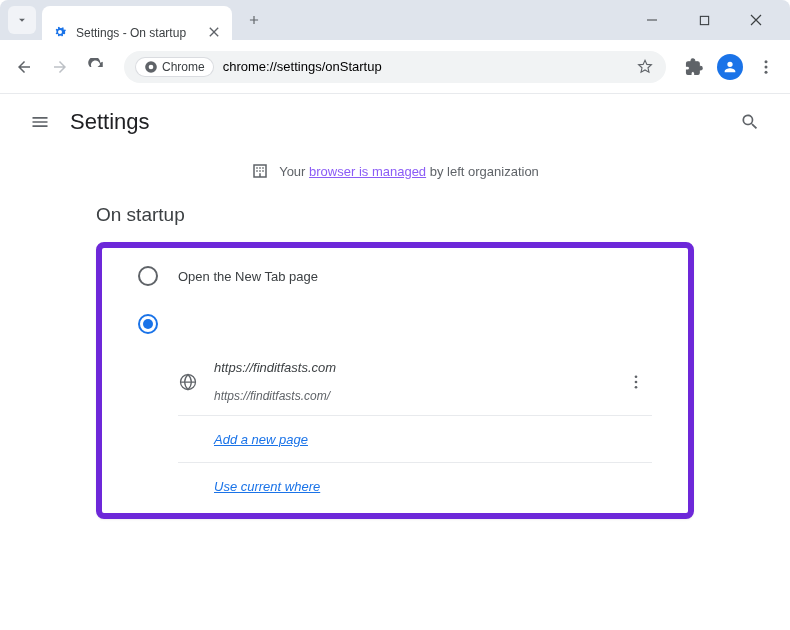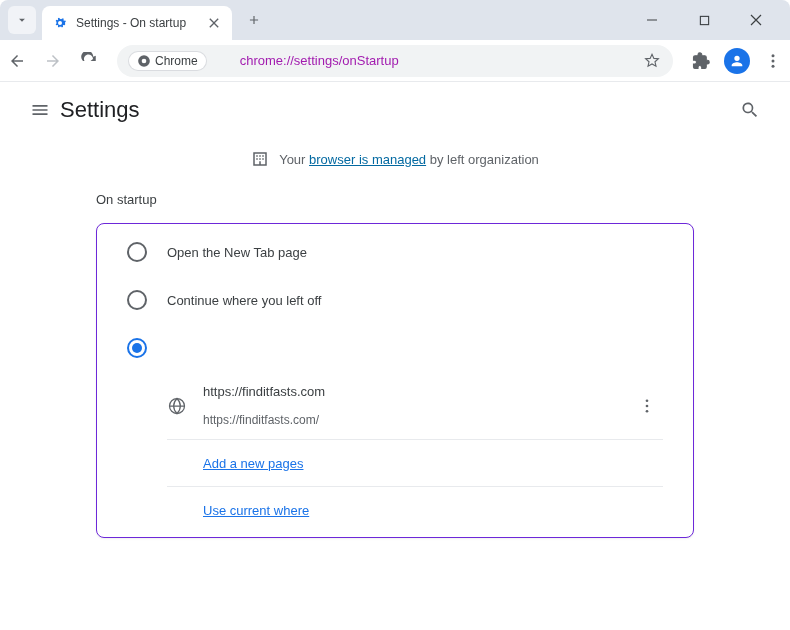--- a/index.html
+++ b/index.html
@@ -1,58 +1,58 @@
 <!DOCTYPE html>
 <html><head>
 <meta charset="utf-8">
 <style>
 * { margin: 0; padding: 0; box-sizing: border-box; font-family: 'Segoe UI', Arial, sans-serif; }
 body { width: 790px; height: 630px; background: #fff; overflow: hidden; position: relative; }
 
 .titlebar { height: 40px; background: #dfe4ec; display: flex; align-items: center; padding: 0 8px; border-radius: 8px 8px 0 0; }
 .tab-search-btn { width: 28px; height: 28px; background: #f1f3f7; border-radius: 6px; display: flex; align-items: center; justify-content: center; margin-right: 6px; cursor: pointer; }
-.tab { background: #fff; height: 34px; margin-top: 6px; border-radius: 8px 8px 0 0; display: flex; align-items: center; padding: 0 10px; min-width: 190px; position: relative; }
+.tab { background: #fff; height: 34px; margin-top: 6px; border-radius: 8px 8px 0 0; display: flex; align-items: flex-end; padding: 0 10px; min-width: 190px; position: relative; }
 .tab-favicon { width: 16px; height: 16px; margin-right: 8px; color: #1a73e8; }
 .tab-title { font-size: 12px; color: #3c4043; flex: 1; white-space: nowrap; overflow: hidden; }
 .tab-close { width: 16px; height: 16px; color: #5f6368; cursor: pointer; }
 .new-tab { width: 28px; height: 28px; display: flex; align-items: center; justify-content: center; margin-left: 8px; cursor: pointer; color: #5f6368; }
 .window-controls { margin-left: auto; display: flex; gap: 24px; padding: 0 12px; }
 .win-btn { width: 28px; height: 28px; display: flex; align-items: center; justify-content: center; cursor: pointer; color: #3c4043; }
 
-.toolbar { height: 42px; background: #fff; display: flex; align-items: center; padding: 0 1px; gap: 4px; border-bottom: 1px solid #e8eaed; }
+.toolbar { height: 54px; background: #fff; display: flex; align-items: center; padding: 0 8px; gap: 4px; border-bottom: 1px solid #e8eaed; }
 .nav-btn { width: 32px; height: 32px; display: flex; align-items: center; justify-content: center; border-radius: 50%; cursor: pointer; color: #5f6368; }
 .nav-btn.disabled { color: #bdc1c6; }
 .omnibox { flex: 1; height: 32px; background: #f1f3f4; border-radius: 16px; display: flex; align-items: center; padding: 0 12px; margin: 0 8px; }
 .omnibox-chip { display: flex; align-items: center; background: #fff; border-radius: 10px; padding: 2px 8px; margin-right: 10px; box-shadow: 0 0 0 1px #dadce0; }
 .omnibox-chip svg { width: 14px; height: 14px; margin-right: 4px; }
 .omnibox-chip-text { font-size: 12px; color: #3c4043; }
-.omnibox-url { font-size: 13px; color: #a21caf; margin-left: 24px; }
+.omnibox-url { font-size: 13px; color: #000000; }
 .omnibox-star { margin-left: auto; color: #5f6368; cursor: pointer; }
 .tb-icon { width: 32px; height: 32px; display: flex; align-items: center; justify-content: center; cursor: pointer; color: #5f6368; }
 .profile { width: 26px; height: 26px; border-radius: 50%; background: #1a73e8; display: flex; align-items: center; justify-content: center; cursor: pointer; }
 
 .header { height: 56px; display: flex; align-items: center; padding: 0 20px; }
 .menu-btn { width: 40px; height: 40px; display: flex; align-items: center; justify-content: center; cursor: pointer; color: #5f6368; }
-.header-title { font-size: 22px; color: #202124; margin-left: 0; }
+.header-title { font-size: 22px; color: #202124; margin-left: 10px; }
 .search-btn { margin-left: auto; width: 40px; height: 40px; display: flex; align-items: center; justify-content: center; cursor: pointer; color: #5f6368; }
 
 .content { padding: 0 20px; }
 .managed-banner { display: flex; align-items: center; justify-content: center; gap: 10px; padding: 12px 0 20px; font-size: 13px; color: #5f6368; }
-.managed-banner a { color: #0369a1; text-decoration: underline; }
-
-.section-title { font-size: 13px; color: #3c4043; padding: 4px 0 16px 76px; }
-
-.card { background: #fff; border: 1px solid #6d28d9; border-radius: 8px; margin: 0 76px 20px 76px; box-shadow: 0 1px 2px rgba(60,64,67,.08); padding: 4px 10px; }
+.managed-banner a { color: #8b5cf6; text-decoration: underline; }
+
+.section-title { font-size: 19px; color: #3c4043; padding: 4px 0 16px 76px; }
+
+.card { background: #fff; border: 6px solid #6d28d9; border-radius: 8px; margin: 0 76px 20px 76px; box-shadow: 0 1px 2px rgba(60,64,67,.08); padding: 4px 16px; }
 .radio-row { display: flex; align-items: center; padding: 14px 20px; cursor: pointer; }
 .radio { width: 20px; height: 20px; border: 2px solid #5f6368; border-radius: 50%; margin-right: 20px; flex-shrink: 0; position: relative; }
 .radio.selected { border-color: #1a73e8; }
 .radio.selected::after { content: ''; position: absolute; width: 10px; height: 10px; background: #1a73e8; border-radius: 50%; top: 50%; left: 50%; transform: translate(-50%, -50%); }
 .radio-label { font-size: 13px; color: #3c4043; }
 
-.subcontent { padding: 0 20px 0 60px; }
+.subcontent { padding: 0 20px 0 60px; font-style: italic; }
 .page-entry { display: flex; align-items: center; padding: 12px 0; border-bottom: 1px solid #e8eaed; }
 .globe { width: 20px; height: 20px; color: #5f6368; margin-right: 16px; flex-shrink: 0; }
 .page-info { flex: 1; }
 .page-title { font-size: 13px; color: #3c4043; }
 .page-url { font-size: 12px; color: #5f6368; margin-top: 14px; }
 .more-btn { width: 32px; height: 32px; display: flex; align-items: center; justify-content: center; cursor: pointer; color: #5f6368; }
 .link-row { padding: 14px 0; border-bottom: 1px solid #e8eaed; }
 .link-row:last-child { border-bottom: none; }
 .link-row a { font-size: 13px; color: #1a73e8; text-decoration: underline; cursor: pointer; padding-left: 36px; }
 
@@ -173,24 +173,20 @@
       <span>Your </span><a href="#">browser is managed</a><span> by left organization</span>
     </span>
   </div>
 
   <div class="section-title">On startup</div>
 
   <div class="card">
     <div class="radio-row">
       <div class="radio"></div>
       <div class="radio-label">Open the New Tab page</div>
-    </div>
-    <div class="radio-row">
-      <div class="radio"></div>
-      <div class="radio-label">Continue where you left off</div>
     </div>
     <div class="radio-row">
       <div class="radio selected"></div>
     </div>
     <div class="subcontent">
       <div class="page-entry">
         <svg class="globe" viewBox="0 0 24 24">
             <circle cx="12" cy="12" r="9" fill="none" stroke="currentColor" stroke-width="1.5"></circle>
             <path fill="none" stroke="currentColor" stroke-width="1.5" d="M3 12h18M12 3c2.5 2.5 4 5.5 4 9s-1.5 6.5-4 9c-2.5-2.5-4-5.5-4-9s1.5-6.5 4-9z"></path>
           </svg>
@@ -200,20 +196,20 @@
         </div>
         <div class="more-btn">
             <svg width="18" height="18" viewBox="0 0 24 24">
               <circle cx="12" cy="5" r="1.8" fill="currentColor"></circle>
               <circle cx="12" cy="12" r="1.8" fill="currentColor"></circle>
               <circle cx="12" cy="19" r="1.8" fill="currentColor"></circle>
             </svg>
           </div>
       </div>
       <div class="link-row">
-        <a>Add a new pages</a>
+        <a>Add a new page</a>
       </div>
       <div class="link-row">
         <a>Use current where</a>
       </div>
     </div>
   </div>
 </div>
 
 </body></html>

